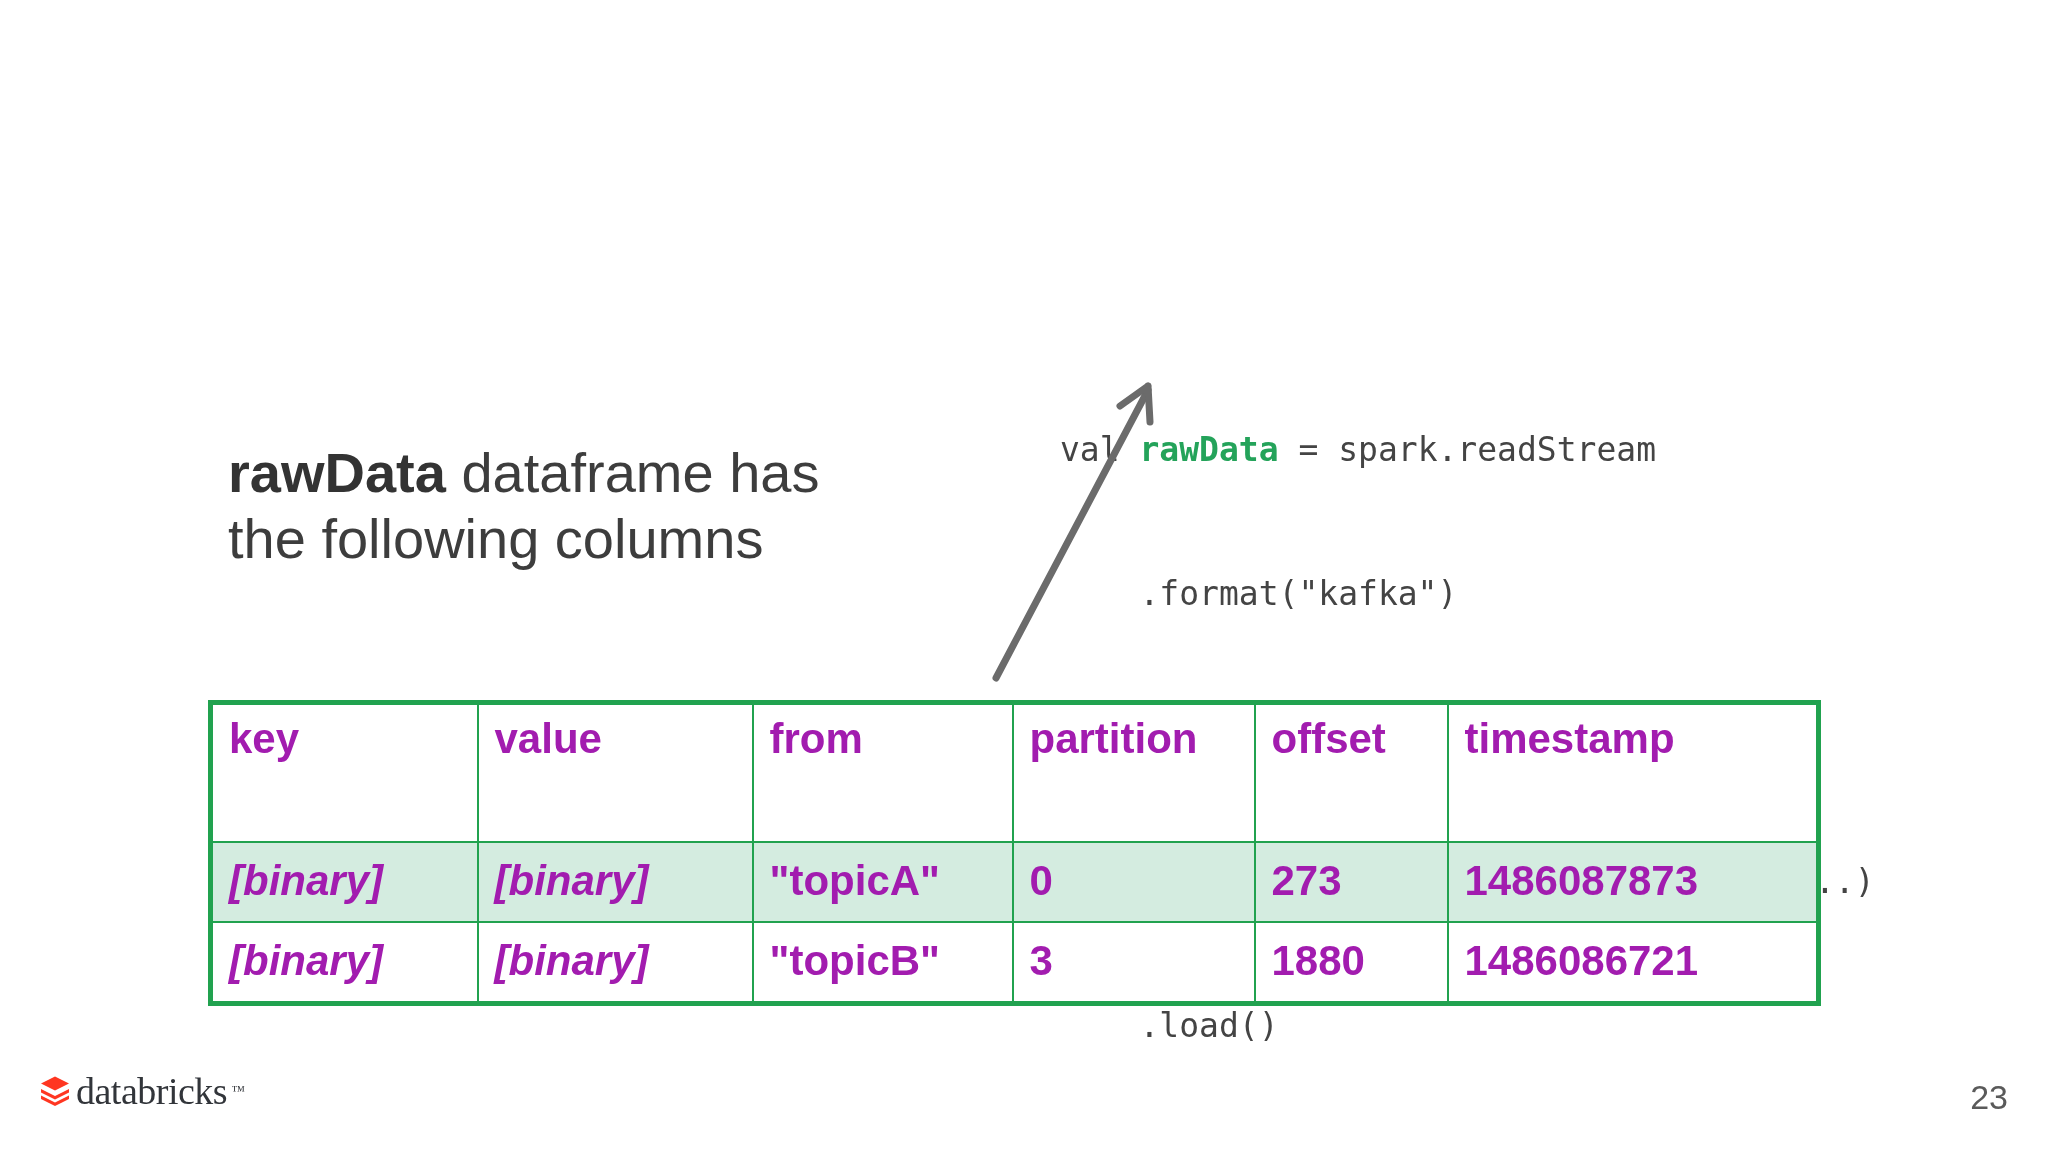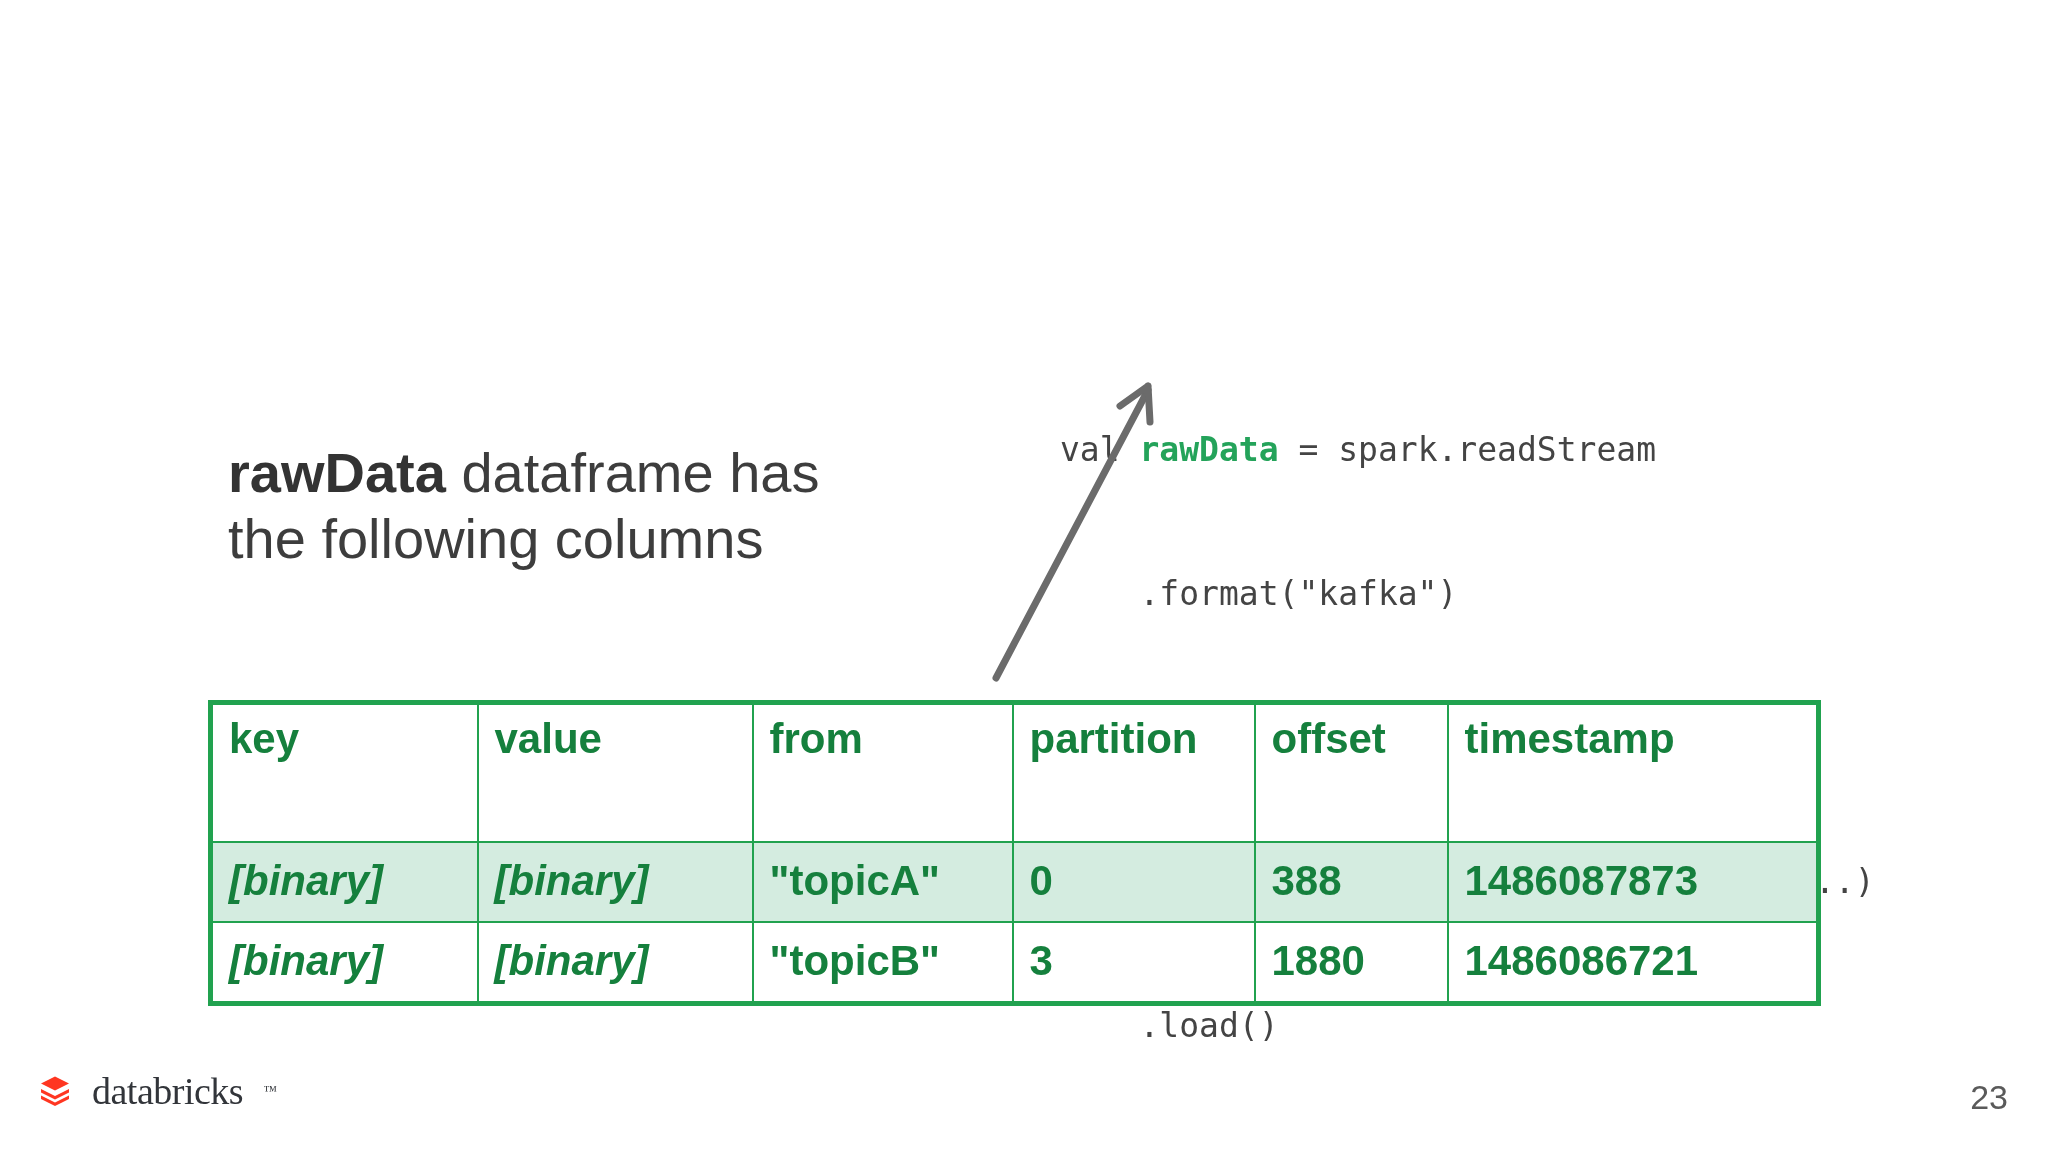--- a/index.html
+++ b/index.html
@@ -93,21 +93,21 @@
     background: #ffffff;
   }
   table.data-table td,
   table.data-table th {
     border: 2px solid #21a24f;
     padding: 10px 16px 12px 16px;
     vertical-align: top;
     text-align: left;
     font-size: 42px;
     line-height: 1.15;
-    color: #15803d;
+    color: #a21caf;
     word-wrap: break-word;
     overflow-wrap: break-word;
   }
   table.data-table th {
     font-weight: 700;
     height: 114px;
     background: #ffffff;
   }
   table.data-table td {
     font-weight: 700;
@@ -134,21 +134,21 @@
   col.c-offset     { width: 193px; }
   col.c-timestamp  { width: 371px; }
 
   
   .footer-logo {
     position: absolute;
     left: 38px;
     top: 1072px;
     display: flex;
     align-items: center;
-    gap: 20px;
+    gap: 4px;
   }
   .logo-mark {
     width: 34px;
     height: 34px;
     position: relative;
     flex: none;
   }
   .logo-word {
     font-family: "Liberation Serif", "DejaVu Serif", serif;
     font-size: 38px;
@@ -212,21 +212,21 @@
           <th>offset</th>
           <th>timestamp</th>
         </tr>
       </thead>
       <tbody>
         <tr class="row-highlight">
           <td class="binary-cell">[binary]</td>
           <td class="binary-cell">[binary]</td>
           <td>"topicA"</td>
           <td>0</td>
-          <td>388</td>
+          <td>273</td>
           <td>1486087873</td>
         </tr>
         <tr class="row-plain">
           <td class="binary-cell">[binary]</td>
           <td class="binary-cell">[binary]</td>
           <td>"topicB"</td>
           <td>3</td>
           <td>1880</td>
           <td>1486086721</td>
         </tr>

